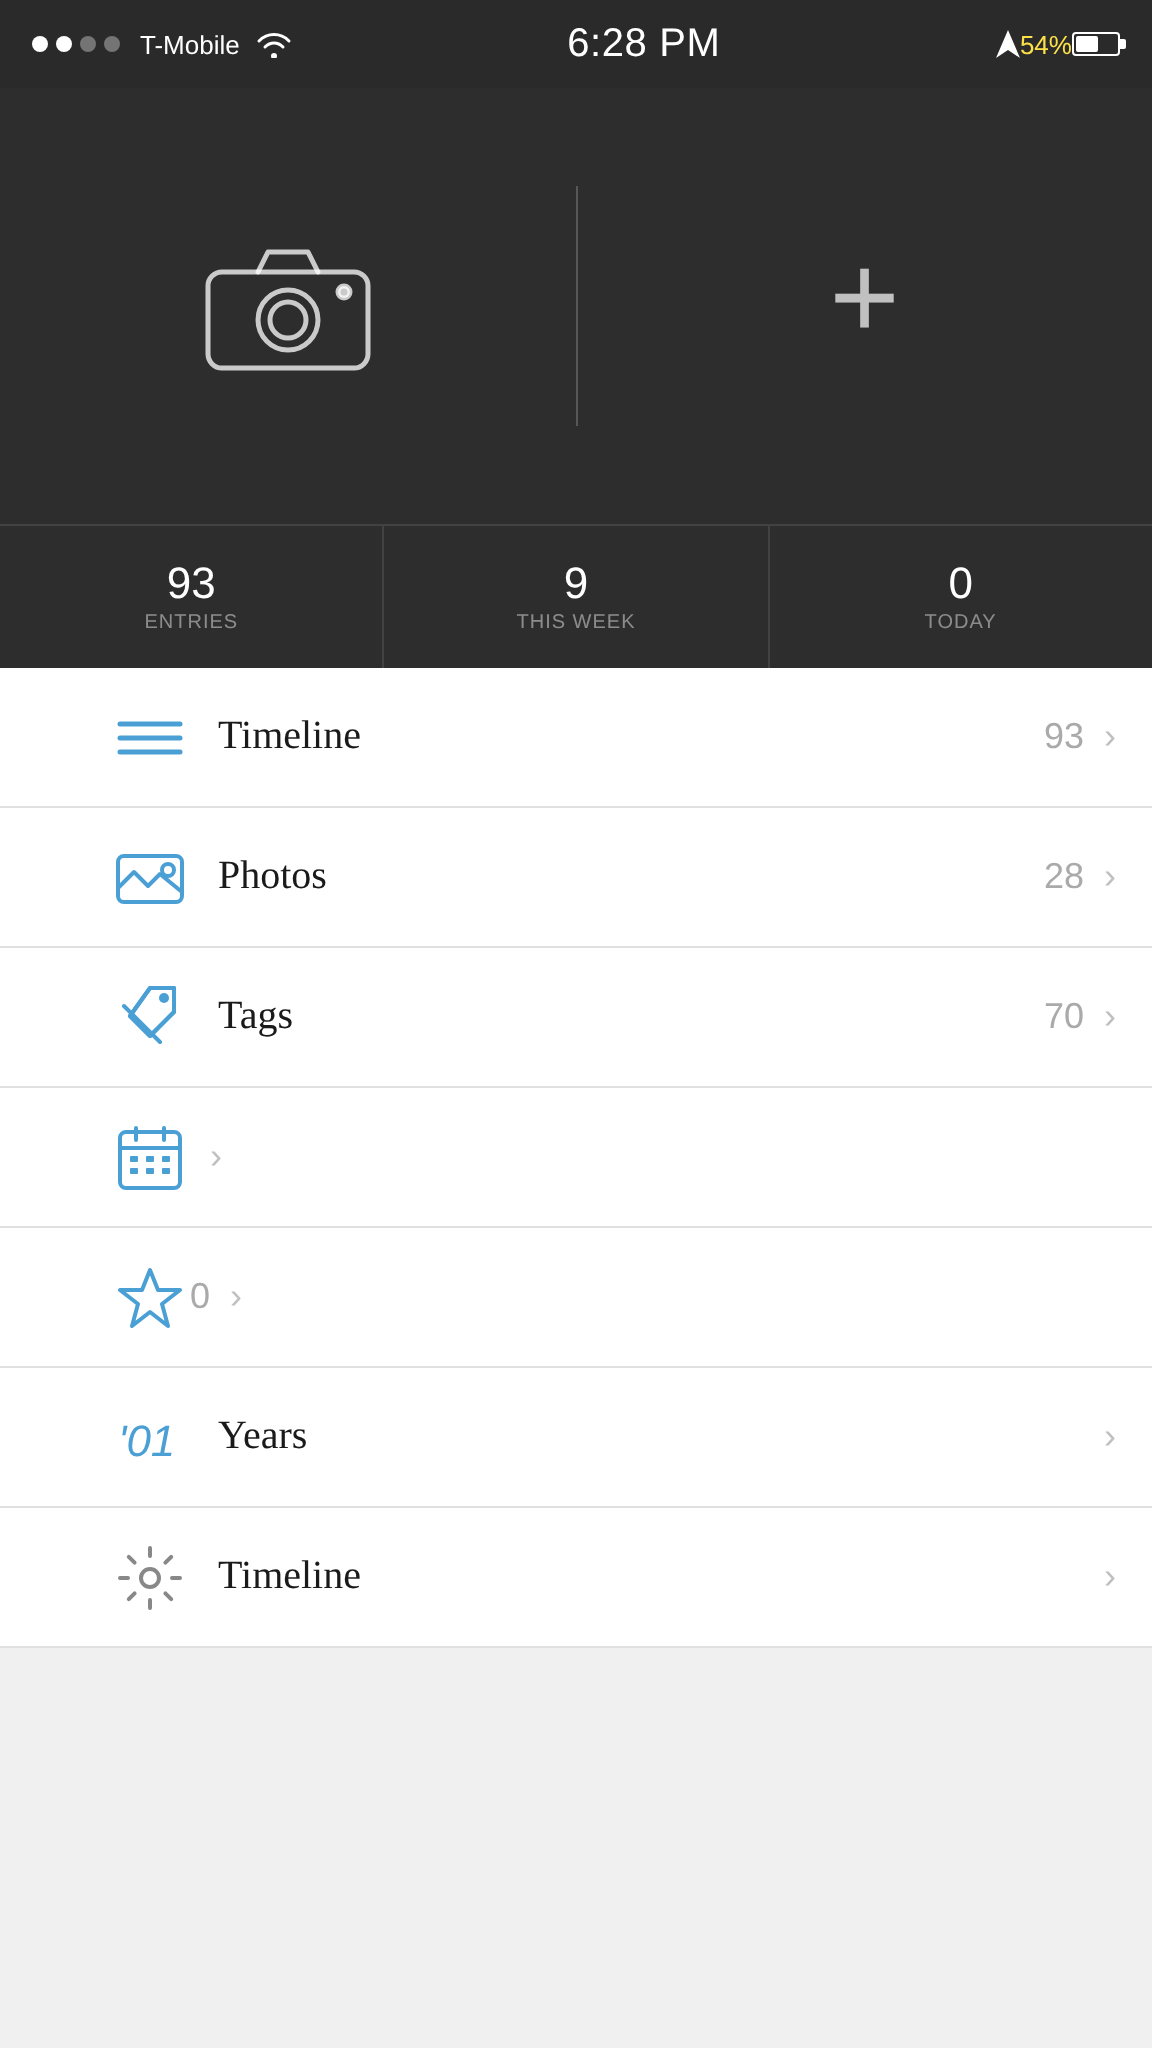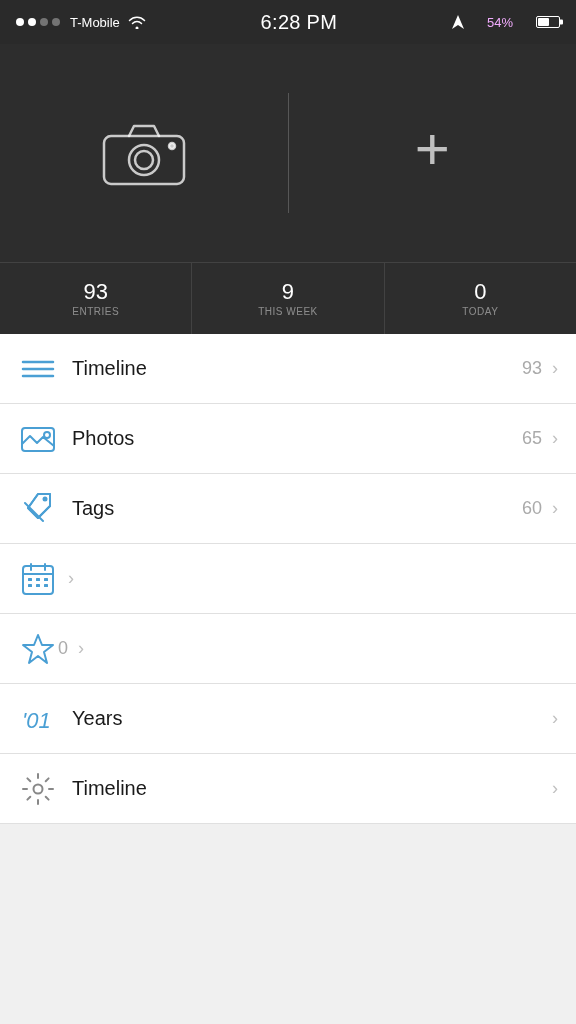--- a/index.html
+++ b/index.html
@@ -43,22 +43,22 @@
     }
     .status-bar-center {
       color: white;
       font-size: 20px;
       font-weight: 500;
       letter-spacing: 0.3px;
     }
     .status-bar-right {
       display: flex;
       align-items: center;
-      gap: 23px;
-      color: #f0abfc;
+      gap: 0;
+      color: #fde047;
       font-size: 13px;
     }
     .battery-icon {
       display: inline-flex;
       align-items: center;
     }
     .battery-body {
       width: 24px; height: 12px;
       border: 1.5px solid white;
       border-radius: 2px;
@@ -173,27 +173,29 @@
       height: 70px;
       border-bottom: 1px solid #e0e0e0;
       cursor: pointer;
     }
     .menu-icon {
       width: 40px;
       display: flex;
       align-items: center;
       justify-content: center;
       flex-shrink: 0;
+      margin-left: 37px;
     }
     .menu-label {
       flex: 1;
       font-size: 20px;
       color: #1a1a1a;
       font-weight: 300;
       margin-left: 14px;
+      font-family: Liberation Serif, serif;
     }
     .menu-count {
       color: #aaa;
       font-size: 18px;
       font-weight: 300;
       margin-right: 6px;
     }
     .chevron {
       color: #c0c0c0;
       font-size: 18px;
@@ -287,35 +289,35 @@
 
   <div class="menu-item">
     <div class="menu-icon">
       <svg width="36" height="30" viewBox="0 0 36 30" fill="none" stroke="#4a9fd4" stroke-width="2" stroke-linecap="round" stroke-linejoin="round">
         <rect x="2" y="4" width="32" height="23" rx="3"></rect>
         <path d="M2 20 L10 12 L17 19 L23 13 L34 22"></path>
         <circle cx="27" cy="11" r="3"></circle>
       </svg>
     </div>
     <span class="menu-label">Photos</span>
-    <span class="menu-count">65</span>
+    <span class="menu-count">28</span>
     <span class="chevron">›</span>
   </div>
 
   <div class="menu-item">
     <div class="menu-icon">
       <svg width="32" height="34" viewBox="0 0 32 34" fill="none" stroke="#4a9fd4" stroke-width="2" stroke-linecap="round" stroke-linejoin="round">
         <path d="M16 2 L28 2 L28 14 L16 26 L6 16 Z"></path>
         <path d="M16 2 L28 2 L28 14 L16 26 L6 16 Z"></path>
         <path d="M3 11 L21 29"></path>
         <circle cx="23" cy="7" r="2.5" fill="#4a9fd4" stroke="none"></circle>
       </svg>
     </div>
     <span class="menu-label">Tags</span>
-    <span class="menu-count">60</span>
+    <span class="menu-count">70</span>
     <span class="chevron">›</span>
   </div>
 
   <div class="menu-item">
     <div class="menu-icon">
       <svg width="34" height="34" viewBox="0 0 34 34" fill="none" stroke="#4a9fd4" stroke-width="2" stroke-linecap="round" stroke-linejoin="round">
         <rect x="2" y="4" width="30" height="28" rx="3"></rect>
         <line x1="2" y1="12" x2="32" y2="12"></line>
         <line x1="10" y1="2" x2="10" y2="8"></line>
         <line x1="24" y1="2" x2="24" y2="8"></line>

